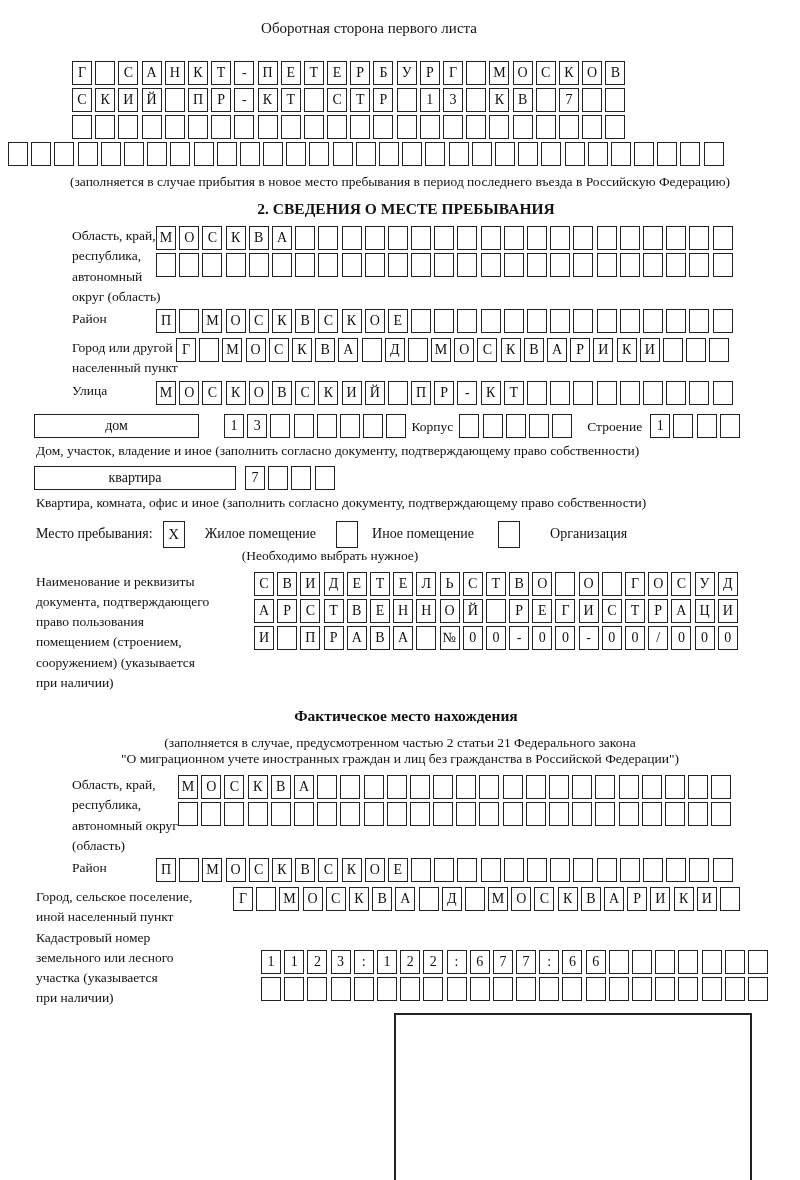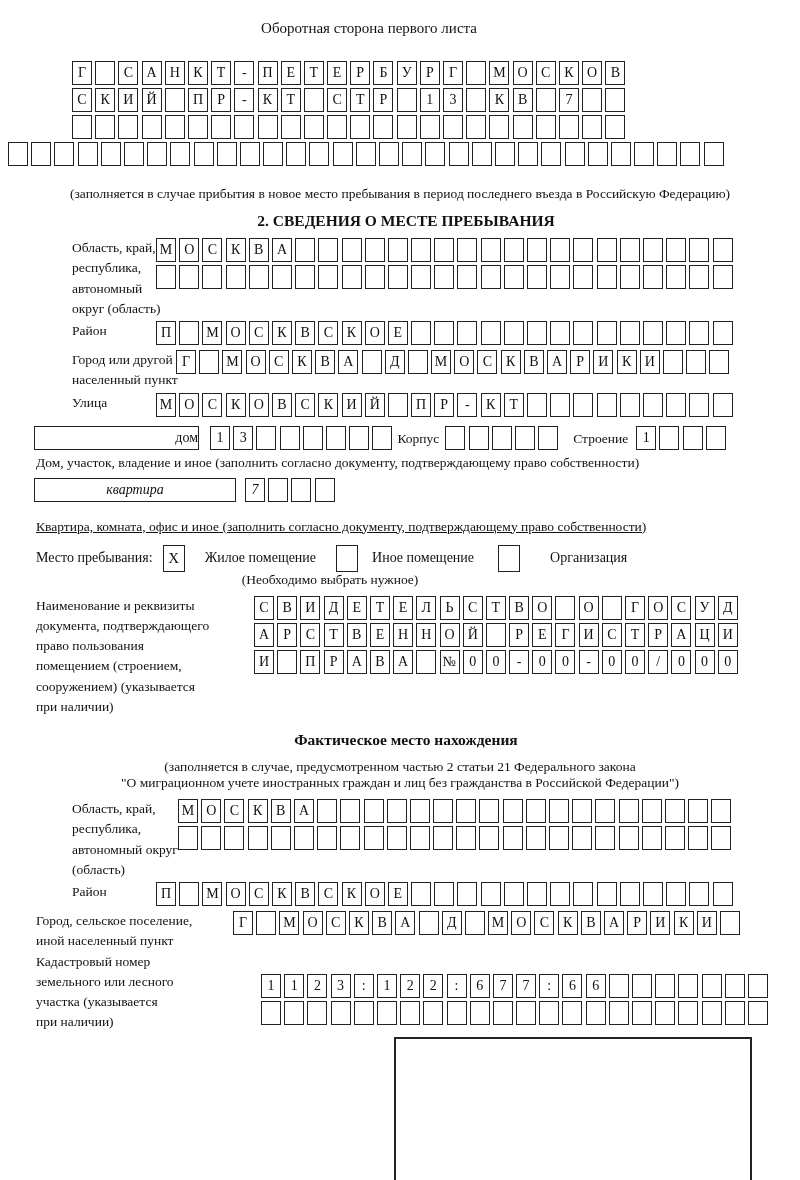--- a/index.html
+++ b/index.html
@@ -136,21 +136,21 @@
     <span class="cell"></span>
     <span class="cell"></span>
     <span class="cell"></span>
     <span class="cell"></span>
     <span class="cell"></span>
     <span class="cell"></span>
     <span class="cell"></span>
     <span class="cell"></span>
     <span class="cell"></span>
   </div>
-<div class="center note" style="margin-top:20px;">(заполняется в случае прибытия в новое место пребывания в период последнего въезда в Российскую Федерацию)</div>
+<div class="center note" style="margin-top:8px;">(заполняется в случае прибытия в новое место пребывания в период последнего въезда в Российскую Федерацию)</div>
 
 <div class="center title" style="margin-top:10px;">2. СВЕДЕНИЯ О МЕСТЕ ПРЕБЫВАНИЯ</div>
 
 <div class="flexrow" style="margin:8px 0 0 72px;">
   <div class="label" style="width:84px;">Область, край,
 республика,
 автономный
 округ (область)</div>
   <div class="rows">
     <div class="grid-row">
@@ -297,21 +297,21 @@
       <span class="cell"></span>
       <span class="cell"></span>
       <span class="cell"></span>
       <span class="cell"></span>
       <span class="cell"></span>
       <span class="cell"></span>
     </div>
 </div>
 
 <div class="flexrow" style="margin:6px 0 0 34px;align-items:flex-start;">
-  <div class="widebox" style="width:163px;margin-right:11px;text-align:right;">дом</div>
+  <div class="widebox" style="width:163px;margin-right:25px;">дом</div>
   <div class="grid-row">
       <span class="cell">1</span>
       <span class="cell">3</span>
       <span class="cell"></span>
       <span class="cell"></span>
       <span class="cell"></span>
       <span class="cell"></span>
       <span class="cell"></span>
       <span class="cell"></span>
     </div>
@@ -326,30 +326,30 @@
   <div class="inline-label" style="margin:0 8px 0 12px;">Строение</div>
   <div class="grid-row">
       <span class="cell">1</span>
       <span class="cell"></span>
       <span class="cell"></span>
       <span class="cell"></span>
     </div>
 </div>
 <div class="note" style="margin:2px 0 0 36px;">Дом, участок, владение и иное (заполнить согласно документу, подтверждающему право собственности)</div>
 
-<div class="flexrow" style="margin:7px 0 0 34px;font-style:italic;">
+<div class="flexrow" style="margin:7px 0 0 34px;">
   <div class="widebox" style="width:200px;margin-right:9px;">квартира</div>
   <div class="grid-row">
       <span class="cell">7</span>
       <span class="cell"></span>
       <span class="cell"></span>
       <span class="cell"></span>
     </div>
 </div>
-<div class="note" style="margin:14px 0 0 36px;text-decoration:underline;">Квартира, комната, офис и иное (заполнить согласно документу, подтверждающему право собственности)</div>
+<div class="note" style="margin:2px 0 0 36px;">Квартира, комната, офис и иное (заполнить согласно документу, подтверждающему право собственности)</div>
 
 <div class="mesto-row">
   <span>Место пребывания:</span>
   <span class="checkbox" style="margin-left:10px;">X</span>
   <span style="margin-left:20px;">Жилое помещение</span>
   <span class="checkbox" style="margin-left:20px;"></span>
   <span style="margin-left:14px;">Иное помещение</span>
   <span class="checkbox" style="margin-left:24px;"></span>
   <span style="margin-left:30px;">Организация</span>
 </div>

